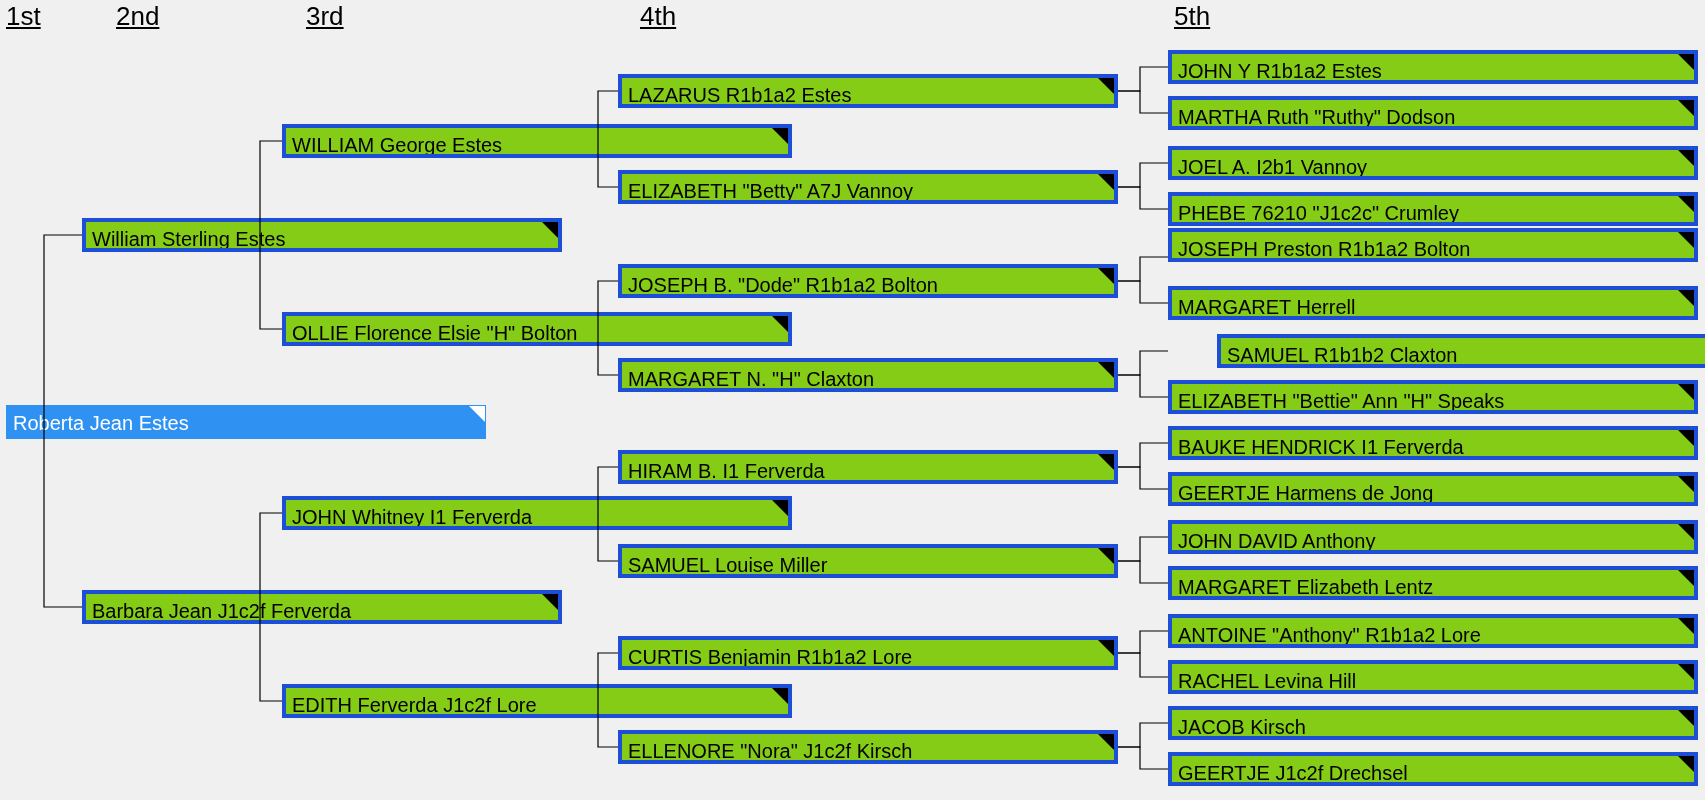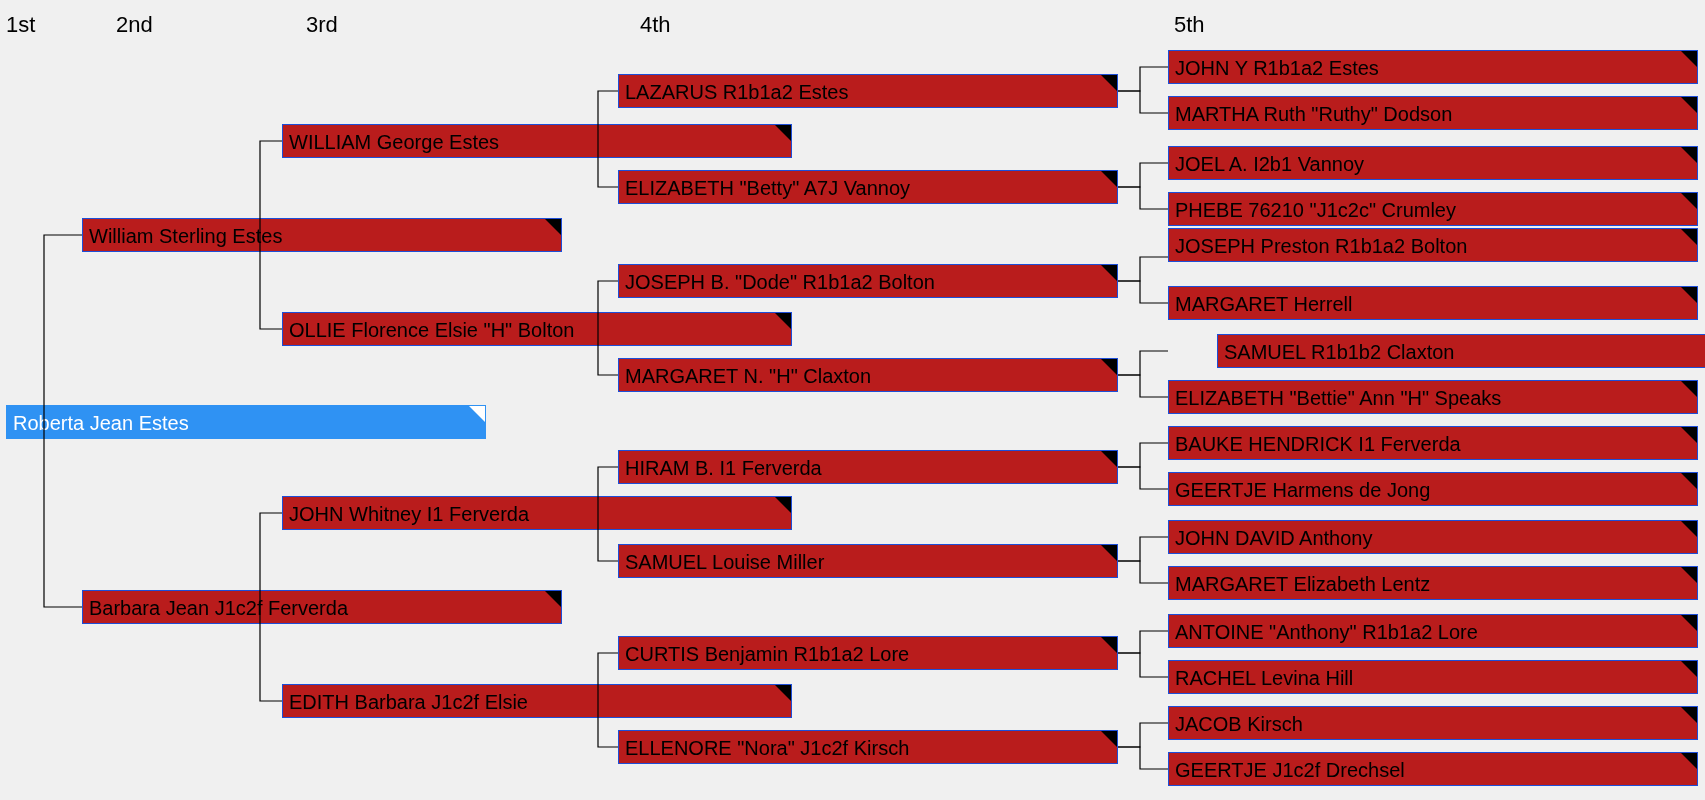--- a/index.html
+++ b/index.html
@@ -1,18 +1,18 @@
 <!DOCTYPE html>
 <html><head>
 <meta charset="utf-8">
 <style>
   html,body{margin:0;padding:0;background:#f0f0f0;font-family:Arial,Helvetica,sans-serif;font-size:20px;color:#000;}
   .stage{position:relative;width:1705px;height:800px;}
-  .hdr{position:absolute;top:12px;font-size:22px;}
-  .node{position:absolute;height:34px;line-height:34px;border:1px solid #1d4ed8;background:#b91c1c;padding:0 10px 0 6px;white-space:nowrap;box-sizing:border-box;overflow:hidden;}
+  .hdr{position:absolute;top:1px;font-size:26px;text-decoration:underline;}
+  .node{position:absolute;height:34px;line-height:34px;border:4px solid #1d4ed8;background:#84cc16;padding:0 10px 0 6px;white-space:nowrap;box-sizing:border-box;overflow:hidden;}
   .node .corner{position:absolute;top:0;right:0;width:0;height:0;border-style:solid;border-width:0 16px 16px 0;border-color:transparent #000 transparent transparent;}
   .node.sel{background:#2f92f3;color:#fff;border:1px solid #2f92f3;}
   .node.sel .corner{border-color:transparent #fff transparent transparent;}
   svg.lines{position:absolute;left:0;top:0;width:1705px;height:800px;pointer-events:none;}
   svg.lines path{stroke:#000;stroke-width:1.2;fill:none;}
 </style>
 </head>
 <body>
 <div class="stage">
 
@@ -29,21 +29,21 @@
 <div class="node" style="left:82px;top:218px;width:480px;">
   <span>William Sterling Estes</span><span class="corner"></span>
 </div>
 <div class="node" style="left:82px;top:590px;width:480px;">
   <span>Barbara Jean J1c2f Ferverda</span><span class="corner"></span>
 </div>
 
 <div class="node" style="left:282px;top:124px;width:510px;"><span>WILLIAM George Estes</span><span class="corner"></span></div>
 <div class="node" style="left:282px;top:312px;width:510px;"><span>OLLIE Florence Elsie "H" Bolton</span><span class="corner"></span></div>
 <div class="node" style="left:282px;top:496px;width:510px;"><span>JOHN Whitney I1 Ferverda</span><span class="corner"></span></div>
-<div class="node" style="left:282px;top:684px;width:510px;"><span>EDITH Barbara J1c2f Elsie</span><span class="corner"></span></div>
+<div class="node" style="left:282px;top:684px;width:510px;"><span>EDITH Ferverda J1c2f Lore</span><span class="corner"></span></div>
 
 <div class="node" style="left:618px;top:74px;width:500px;"><span>LAZARUS R1b1a2 Estes</span><span class="corner"></span></div>
 <div class="node" style="left:618px;top:170px;width:500px;"><span>ELIZABETH "Betty" A7J Vannoy</span><span class="corner"></span></div>
 <div class="node" style="left:618px;top:264px;width:500px;"><span>JOSEPH B. "Dode" R1b1a2 Bolton</span><span class="corner"></span></div>
 <div class="node" style="left:618px;top:358px;width:500px;"><span>MARGARET N. "H" Claxton</span><span class="corner"></span></div>
 <div class="node" style="left:618px;top:450px;width:500px;"><span>HIRAM B. I1 Ferverda</span><span class="corner"></span></div>
 <div class="node" style="left:618px;top:544px;width:500px;"><span>SAMUEL Louise Miller</span><span class="corner"></span></div>
 <div class="node" style="left:618px;top:636px;width:500px;"><span>CURTIS Benjamin R1b1a2 Lore</span><span class="corner"></span></div>
 <div class="node" style="left:618px;top:730px;width:500px;"><span>ELLENORE "Nora" J1c2f Kirsch</span><span class="corner"></span></div>
 

